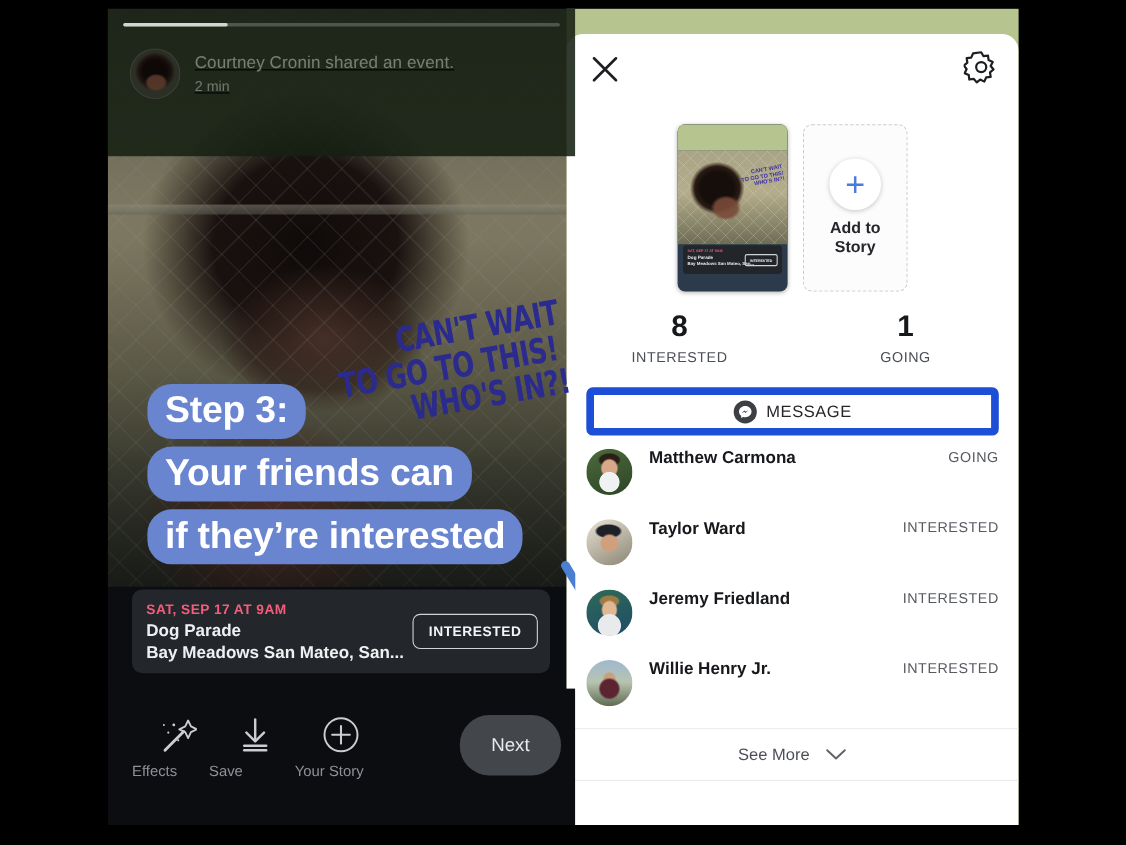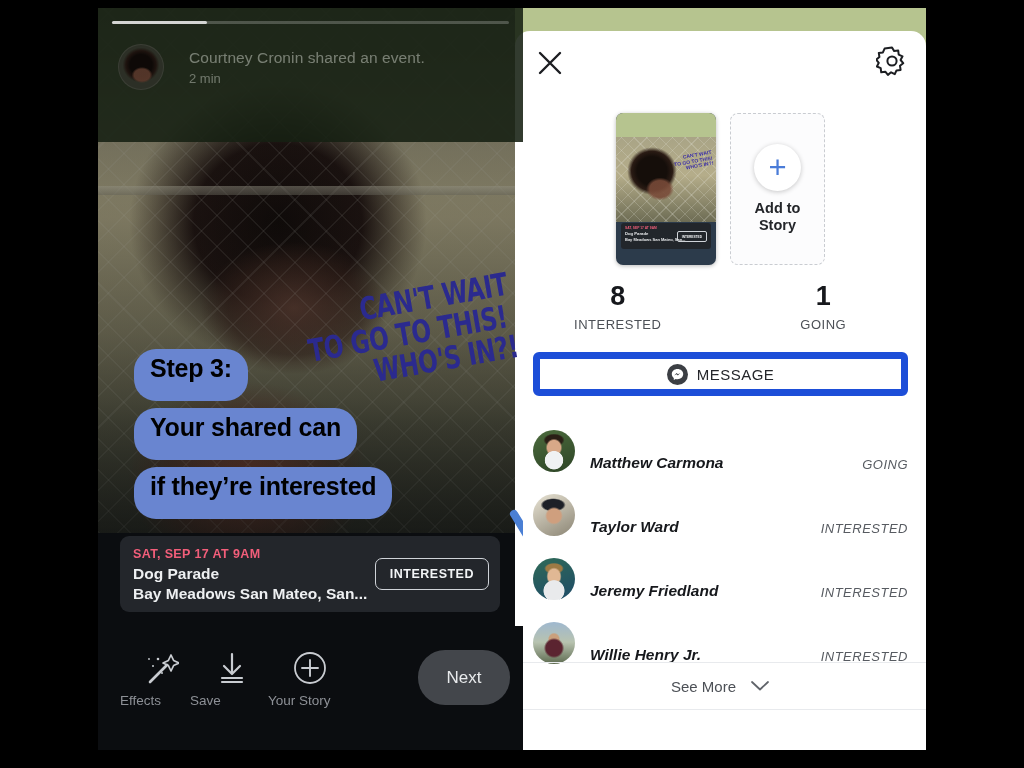--- a/index.html
+++ b/index.html
@@ -52,21 +52,21 @@
   }
   .progress-track {
     position: absolute; left: 14px; top: 13px; width: 397px; height: 3px;
     background: rgba(255,255,255,0.22); border-radius: 2px; z-index: 6;
   }
   .progress-fill {
     position: absolute; left: 0; top: 0; height: 3px; width: 24%;
     background: rgba(235,235,235,0.85); border-radius: 2px;
   }
   .poster-row {
-    position: absolute; left: 20px; top: 36px; display: flex; align-items: center; gap: 25px; z-index: 6;
+    position: absolute; left: 20px; top: 36px; display: flex; align-items: center; gap: 13px; z-index: 6; text-decoration: underline;
   }
   .poster-avatar {
     width: 46px; height: 46px; border-radius: 50%;
     background:
       radial-gradient(ellipse 13px 10px at 23px 30px, rgba(120,76,58,0.9) 0 60%, rgba(0,0,0,0) 80%),
       radial-gradient(ellipse 20px 19px at 22px 20px, #120c09 0 55%, #281a14 75%, rgba(0,0,0,0) 92%),
       #3a3f32;
     border: 1px solid rgba(255,255,255,0.10);
     filter: brightness(0.75);
   }
@@ -88,25 +88,25 @@
   }
   .sticker-text div { transform: scaleY(1.25) scaleX(0.94); }
   .sticker-text div:nth-child(2) { margin-top: 5px; margin-right: 6px; }
   .sticker-text div:nth-child(3) { margin-top: 5px; }
 
   
   .captions { position: absolute; left: 36px; top: 341px; z-index: 9; }
   .cap-line {
     display: inline-block;
     background: #6985d0;
-    color: #000000;
+    color: #ffffff;
     font-weight: 700;
-    font-size: 25px;
+    font-size: 34px;
     line-height: 1;
-    padding: 7px 16px 20px 16px;
+    padding: 7px 16px 9px 16px;
     border-radius: 22px;
     margin-bottom: 7px;
     white-space: nowrap;
     letter-spacing: -0.2px;
   }
   .cap-row { display: block; }
 
   
   .arrow-svg { position: absolute; left: 392px; top: 468px; z-index: 10; }
 
@@ -228,21 +228,21 @@
     display: flex; align-items: center; justify-content: center; gap: 9px;
   }
   .msg-icon {
     width: 21px; height: 21px; border-radius: 50%; background: #3c3f44;
     display: flex; align-items: center; justify-content: center;
   }
   .msg-text { font-size: 15px; color: #24262a; font-weight: 400; letter-spacing: .5px; }
 
   .friend-list { position: absolute; left: 0; top: 377px; width: 411px; }
   .friend-row {
-    display: flex; align-items: flex-end; height: 64px; padding: 0 18px 0 18px; font-style: italic;
+    display: flex; align-items: flex-start; height: 64px; padding: 0 18px 0 18px;
   }
   .f-avatar { width: 42px; height: 42px; border-radius: 50%; flex: 0 0 42px; }
   .fa1 { background:
       radial-gradient(circle at 50% 72%, #f0f1f3 0 24%, rgba(0,0,0,0) 26%),
       radial-gradient(ellipse 11px 12px at 50% 42%, #d8a888 0 60%, rgba(0,0,0,0) 75%),
       radial-gradient(ellipse 13px 8px at 50% 24%, #2a1f16 0 65%, rgba(0,0,0,0) 82%),
       linear-gradient(160deg, #4c6b3d, #2d4426); }
   .fa2 { background:
       radial-gradient(ellipse 12px 12px at 50% 52%, #cf9f7e 0 58%, rgba(0,0,0,0) 74%),
       radial-gradient(ellipse 15px 8px at 48% 26%, #1d2027 0 68%, rgba(0,0,0,0) 84%),
@@ -292,21 +292,21 @@
     </div>
 
     <div class="sticker-text">
       <div>CAN'T WAIT</div>
       <div>TO GO TO THIS!</div>
       <div>WHO'S IN?!</div>
     </div>
 
     <div class="captions">
       <span class="cap-row"><span class="cap-line">Step 3:</span></span>
-      <span class="cap-row"><span class="cap-line">Your shared can</span></span>
+      <span class="cap-row"><span class="cap-line">Your friends can</span></span>
       <span class="cap-row"><span class="cap-line">if they’re interested</span></span>
     </div>
 
     <svg class="arrow-svg" width="80" height="78" viewBox="0 0 80 78">
       <path d="M58 4 C 74 20, 70 44, 42 62" stroke="#4a7fd4" stroke-width="8" fill="none" stroke-linecap="round"></path>
       <path d="M24 38 L 41 66 L 58 50" stroke="#4a7fd4" stroke-width="8" fill="none" stroke-linecap="round" stroke-linejoin="round"></path>
     </svg>
 
     <div class="event-card">
       <div class="event-date">SAT, SEP 17 AT 9AM</div>

